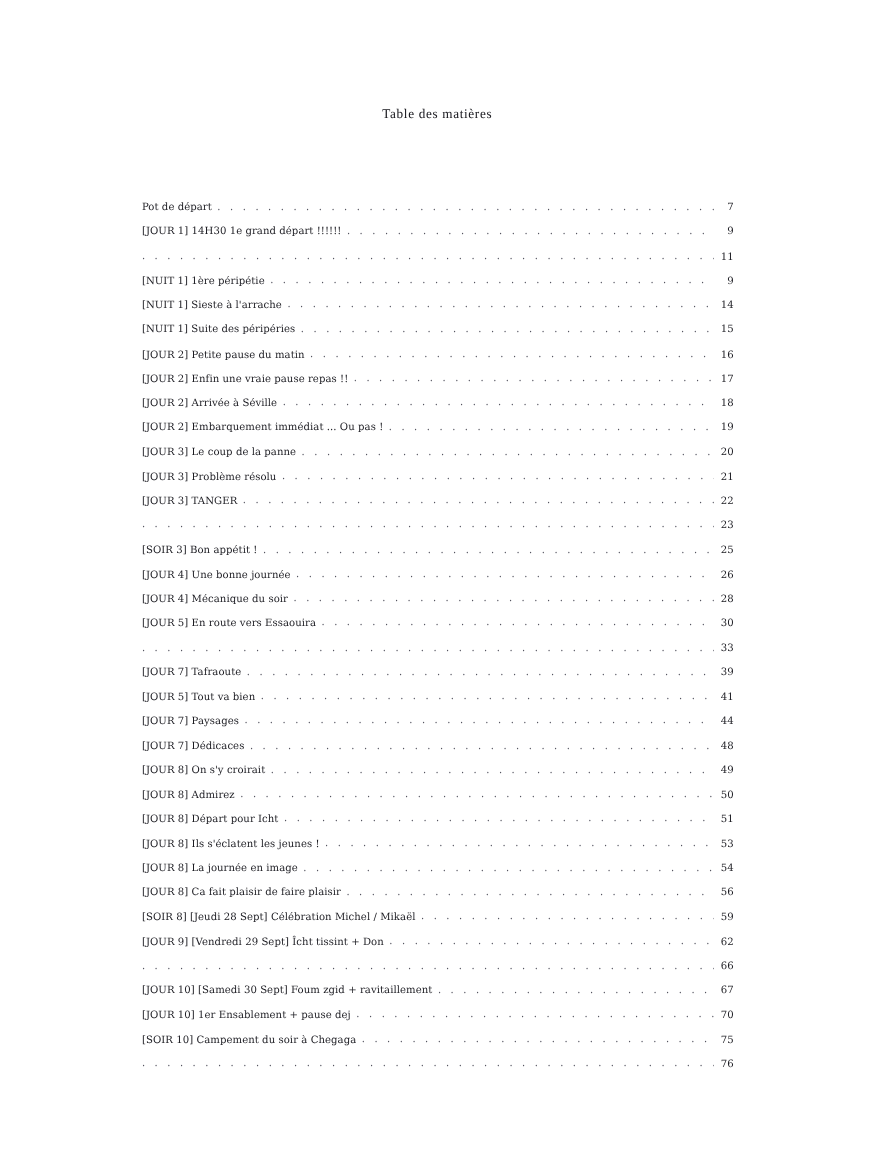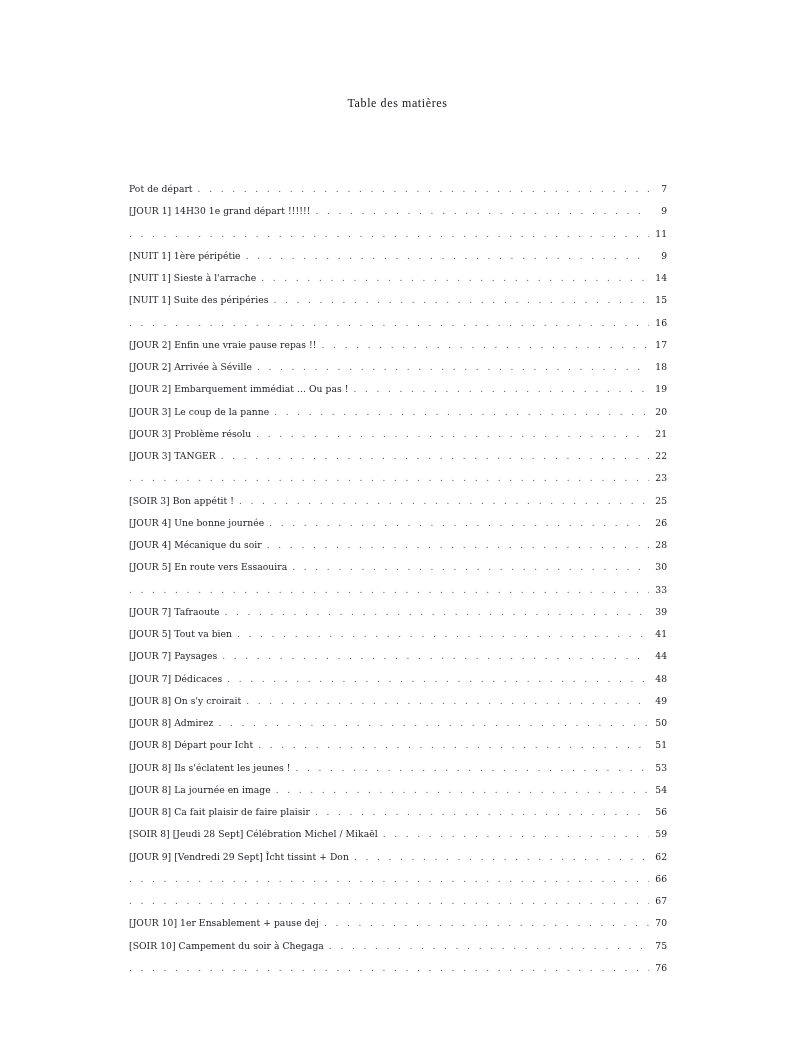--- a/index.html
+++ b/index.html
@@ -99,20 +99,21 @@
         <span class="toc-label">[NUIT 1] Sieste à l'arrache</span>
         <span class="toc-dots">. . . . . . . . . . . . . . . . . . . . . . . . . . . . . . . . . . . . . . . . . . . . . . . . . . . . . . . . . . . . . . . . . . . . . . . . . . . . . . . . . . . . . . . . . . . . . . . . . . . . . . . . . . . . . . . . . . . . . . . . . . . .</span>
         <span class="toc-page">14</span>
       </div>
       <div class="toc-entry">
         <span class="toc-label">[NUIT 1] Suite des péripéries</span>
         <span class="toc-dots">. . . . . . . . . . . . . . . . . . . . . . . . . . . . . . . . . . . . . . . . . . . . . . . . . . . . . . . . . . . . . . . . . . . . . . . . . . . . . . . . . . . . . . . . . . . . . . . . . . . . . . . . . . . . . . . . . . . . . . . . . . . .</span>
         <span class="toc-page">15</span>
       </div>
       <div class="toc-entry">
+        <span class="toc-label">[JOUR 2] Petite pause du matin</span>
         <span class="toc-dots">. . . . . . . . . . . . . . . . . . . . . . . . . . . . . . . . . . . . . . . . . . . . . . . . . . . . . . . . . . . . . . . . . . . . . . . . . . . . . . . . . . . . . . . . . . . . . . . . . . . . . . . . . . . . . . . . . . . . . . . . . . . .</span>
         <span class="toc-page">16</span>
       </div>
       <div class="toc-entry">
         <span class="toc-label">[JOUR 2] Enfin une vraie pause repas !!</span>
         <span class="toc-dots">. . . . . . . . . . . . . . . . . . . . . . . . . . . . . . . . . . . . . . . . . . . . . . . . . . . . . . . . . . . . . . . . . . . . . . . . . . . . . . . . . . . . . . . . . . . . . . . . . . . . . . . . . . . . . . . . . . . . . . . . . . . .</span>
         <span class="toc-page">17</span>
       </div>
       <div class="toc-entry">
         <span class="toc-label">[JOUR 2] Arrivée à Séville</span>
@@ -225,20 +226,21 @@
       <div class="toc-entry">
         <span class="toc-label">[JOUR 9] [Vendredi 29 Sept] Îcht tissint + Don</span>
         <span class="toc-dots">. . . . . . . . . . . . . . . . . . . . . . . . . . . . . . . . . . . . . . . . . . . . . . . . . . . . . . . . . . . . . . . . . . . . . . . . . . . . . . . . . . . . . . . . . . . . . . . . . . . . . . . . . . . . . . . . . . . . . . . . . . . .</span>
         <span class="toc-page">62</span>
       </div>
       <div class="toc-entry">
         <span class="toc-dots">. . . . . . . . . . . . . . . . . . . . . . . . . . . . . . . . . . . . . . . . . . . . . . . . . . . . . . . . . . . . . . . . . . . . . . . . . . . . . . . . . . . . . . . . . . . . . . . . . . . . . . . . . . . . . . . . . . . . . . . . . . . .</span>
         <span class="toc-page">66</span>
       </div>
       <div class="toc-entry">
+        <span class="toc-label">[JOUR 10] [Samedi 30 Sept] Foum zgid + ravitaillement</span>
         <span class="toc-dots">. . . . . . . . . . . . . . . . . . . . . . . . . . . . . . . . . . . . . . . . . . . . . . . . . . . . . . . . . . . . . . . . . . . . . . . . . . . . . . . . . . . . . . . . . . . . . . . . . . . . . . . . . . . . . . . . . . . . . . . . . . . .</span>
         <span class="toc-page">67</span>
       </div>
       <div class="toc-entry">
         <span class="toc-label">[JOUR 10] 1er Ensablement + pause dej</span>
         <span class="toc-dots">. . . . . . . . . . . . . . . . . . . . . . . . . . . . . . . . . . . . . . . . . . . . . . . . . . . . . . . . . . . . . . . . . . . . . . . . . . . . . . . . . . . . . . . . . . . . . . . . . . . . . . . . . . . . . . . . . . . . . . . . . . . .</span>
         <span class="toc-page">70</span>
       </div>
       <div class="toc-entry">
         <span class="toc-label">[SOIR 10] Campement du soir à Chegaga</span>

